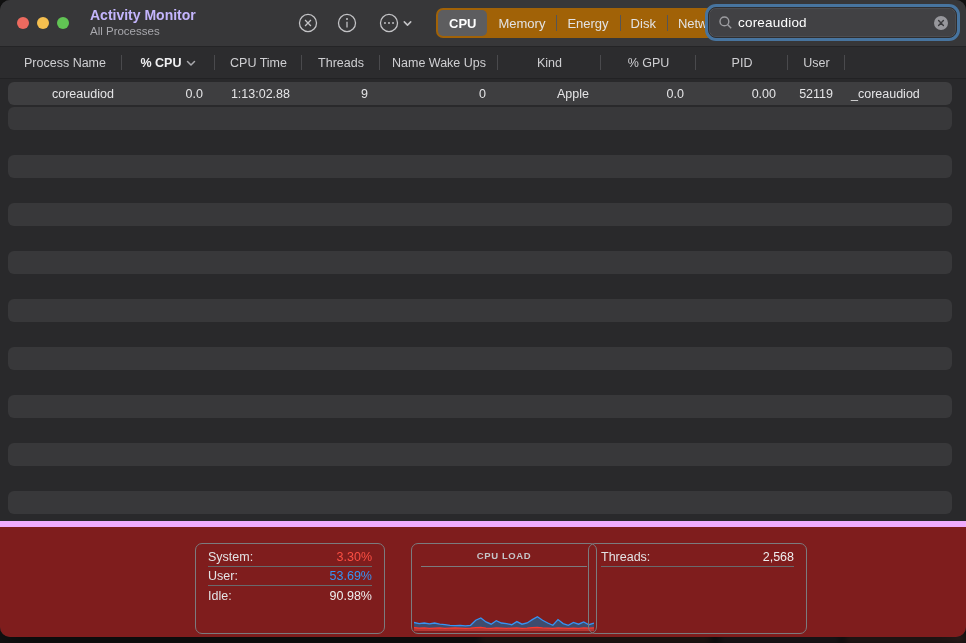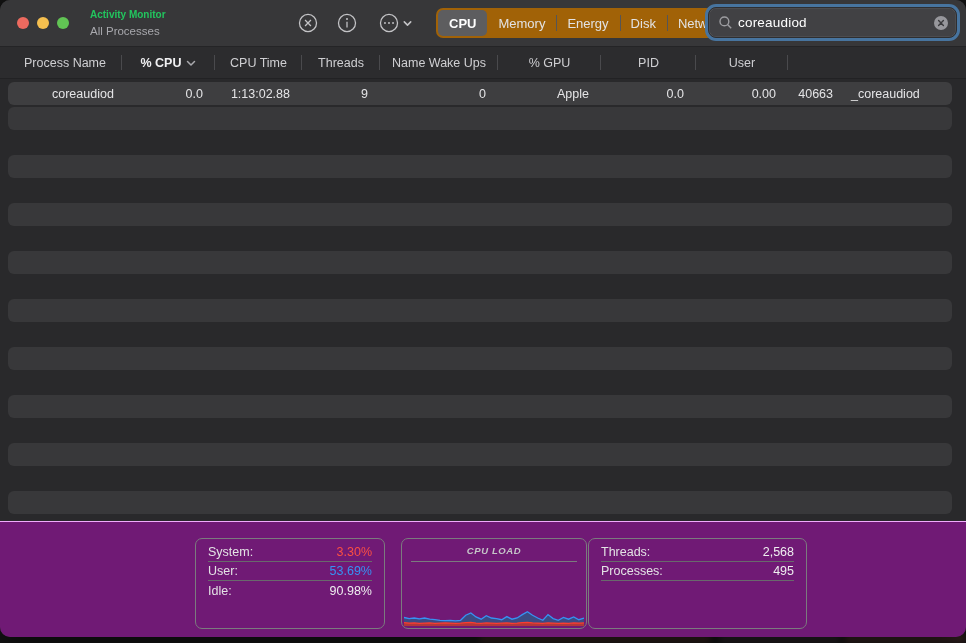--- a/index.html
+++ b/index.html
@@ -24,21 +24,21 @@
     box-shadow:0 8px 30px rgba(0,0,0,.6);
   }
 
   
   .titlebar { position:absolute; left:0; top:0; width:100%; height:46px; background:#373739; }
   .traffic { position:absolute; top:17px; width:12px; height:12px; border-radius:50%; }
   .t-red    { left:17px; background:#ed6a5f; }
   .t-yellow { left:37px; background:#f5bf4f; }
   .t-green  { left:57px; background:#61c454; }
   .title-block { position:absolute; left:90px; top:6px; }
-  .title-main { font-size:10px; font-weight:bold; color:#22c55e; line-height:18px; }
+  .title-main { font-size:14px; font-weight:bold; color:#c4b5fd; line-height:18px; }
   .title-sub  { font-size:11.5px; color:#a8a8ad; line-height:14px; }
 
   .tb-btn { position:absolute; top:12px; width:22px; height:22px; color:#c3c3c6; cursor:default; }
   .tb-btn svg { width:22px; height:22px; display:block; }
   .btn-quit { left:297px; } .btn-info { left:336px; } .btn-more { left:378px; }
   .more-chevron { position:absolute; left:402px; top:18px; width:11px; height:11px; color:#c3c3c6; }
   .more-chevron svg { width:11px; height:11px; display:block; }
 
   
   .segmented {
@@ -104,28 +104,28 @@
   .td {
     display:flex; align-items:center; font-size:12.5px; color:#e4e4e6; white-space:nowrap;
   }
   .td.al-name  { justify-content:flex-start; padding-left:44px; }
   .td.al-right { justify-content:flex-end; padding-right:12px; }
   .td.al-left  { justify-content:flex-start; padding-left:6px; }
 
   
   .footer {
     position:absolute; left:0; top:521px; width:100%; height:116px;
-    background:#701a75; border-top:1px solid #f0abfc;
+    background:#7f1d1d; border-top:6px solid #f0abfc;
   }
   .fbox {
     position:absolute; top:16px; height:91px;
     border:1px solid #7b7b7e; border-radius:7px;
   }
   .fbox-left  { left:195px; width:190px; }
-  .fbox-mid   { left:401px; width:186px;font-style:italic; }
+  .fbox-mid   { left:411px; width:186px; }
   .fbox-right { left:588px; width:219px; }
   .stat-rows { padding-top:4px; }
   .stat-row {
     height:19px; margin:0 12px; display:flex; align-items:center; justify-content:space-between;
     font-size:12.5px; color:#e3e3e5;
   }
   .stat-row.lined { border-bottom:1px solid #69696c; }
   .stat-val { font-weight:normal; }
   .load-title {
     margin-top:6px; text-align:center; font-size:9.5px; font-weight:bold;
@@ -224,20 +224,23 @@
         <div class="th">
           <span>CPU Time</span>
         </div>
         <div class="th">
           <span>Threads</span>
         </div>
         <div class="th">
           <span>Name Wake Ups</span>
         </div>
         <div class="th">
+          <span>Kind</span>
+        </div>
+        <div class="th">
           <span>% GPU</span>
         </div>
         <div class="th">
           <span>PID</span>
         </div>
         <div class="th">
           <span>User</span>
         </div>
         <div class="th gutter">
           <span></span>
@@ -249,21 +252,21 @@
       <div class="prow selected" style="top: 2px;">
         <div class="row-grid">
           <div class="td al-name">coreaudiod</div>
           <div class="td al-right">0.0</div>
           <div class="td al-right">1:13:02.88</div>
           <div class="td al-right">9</div>
           <div class="td al-right">0</div>
           <div class="td al-right">Apple</div>
           <div class="td al-right">0.0</div>
           <div class="td al-right">0.00</div>
-          <div class="td al-right">40663</div>
+          <div class="td al-right">52119</div>
           <div class="td al-left">_coreaudiod</div>
           <div class="td al-right"></div>
         </div>
       </div>
       <div class="prow stripe" style="top: 27px;"></div>
       <div class="prow stripe" style="top: 75px;"></div>
       <div class="prow stripe" style="top: 123px;"></div>
       <div class="prow stripe" style="top: 171px;"></div>
       <div class="prow stripe" style="top: 219px;"></div>
       <div class="prow stripe" style="top: 267px;"></div>
@@ -300,21 +303,17 @@
             <polyline points="0.0,26.6 5.2,27.1 10.4,26.9 15.6,27.4 20.8,27.1 26.0,26.9 31.2,27.4 36.4,27.1 41.6,26.9 46.8,27.1 52.0,27.4 57.2,27.1 62.4,26.6 67.6,26.3 72.8,27.1 78.0,27.4 83.2,26.9 88.4,27.1 93.6,27.4 98.8,27.1 104.0,26.9 109.2,27.4 114.4,27.1 119.6,26.6 124.8,26.3 130.0,26.9 135.2,27.1 140.4,27.4 145.6,26.9 150.8,27.1 156.0,27.4 161.2,27.1 166.4,27.4 171.6,26.9 176.8,27.1 182.0,26.9" fill="none" stroke="#fc3b30" stroke-width="1.3"></polyline>
           </svg>
         </div>
     </div>
     <div class="fbox fbox-right">
       <div class="stat-rows" id="count-stats">
           <div class="stat-row lined">
             <span>Threads:</span>
             <span class="stat-val" style="color: rgb(238, 238, 239);">2,568</span>
           </div>
-          <div class="stat-row lined">
-            <span>Processes:</span>
-            <span class="stat-val" style="color: rgb(238, 238, 239);">495</span>
-          </div>
         </div>
     </div>
   </div>
 
 </div>
 
 </body></html>

